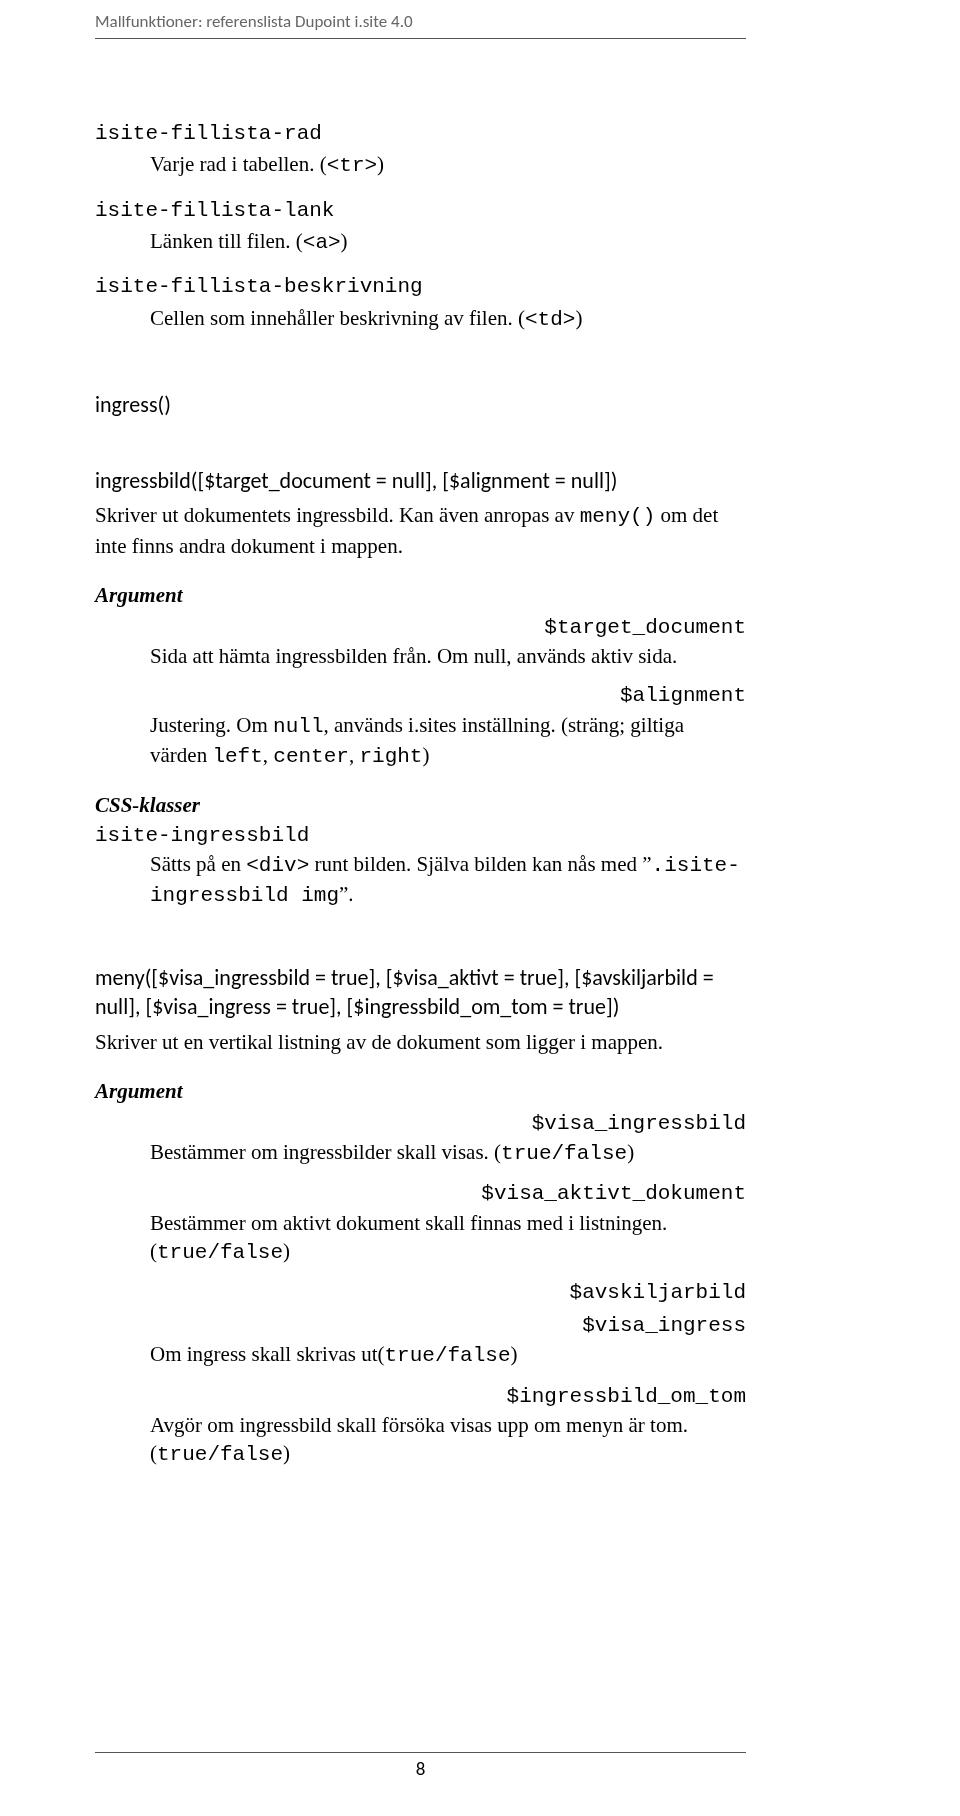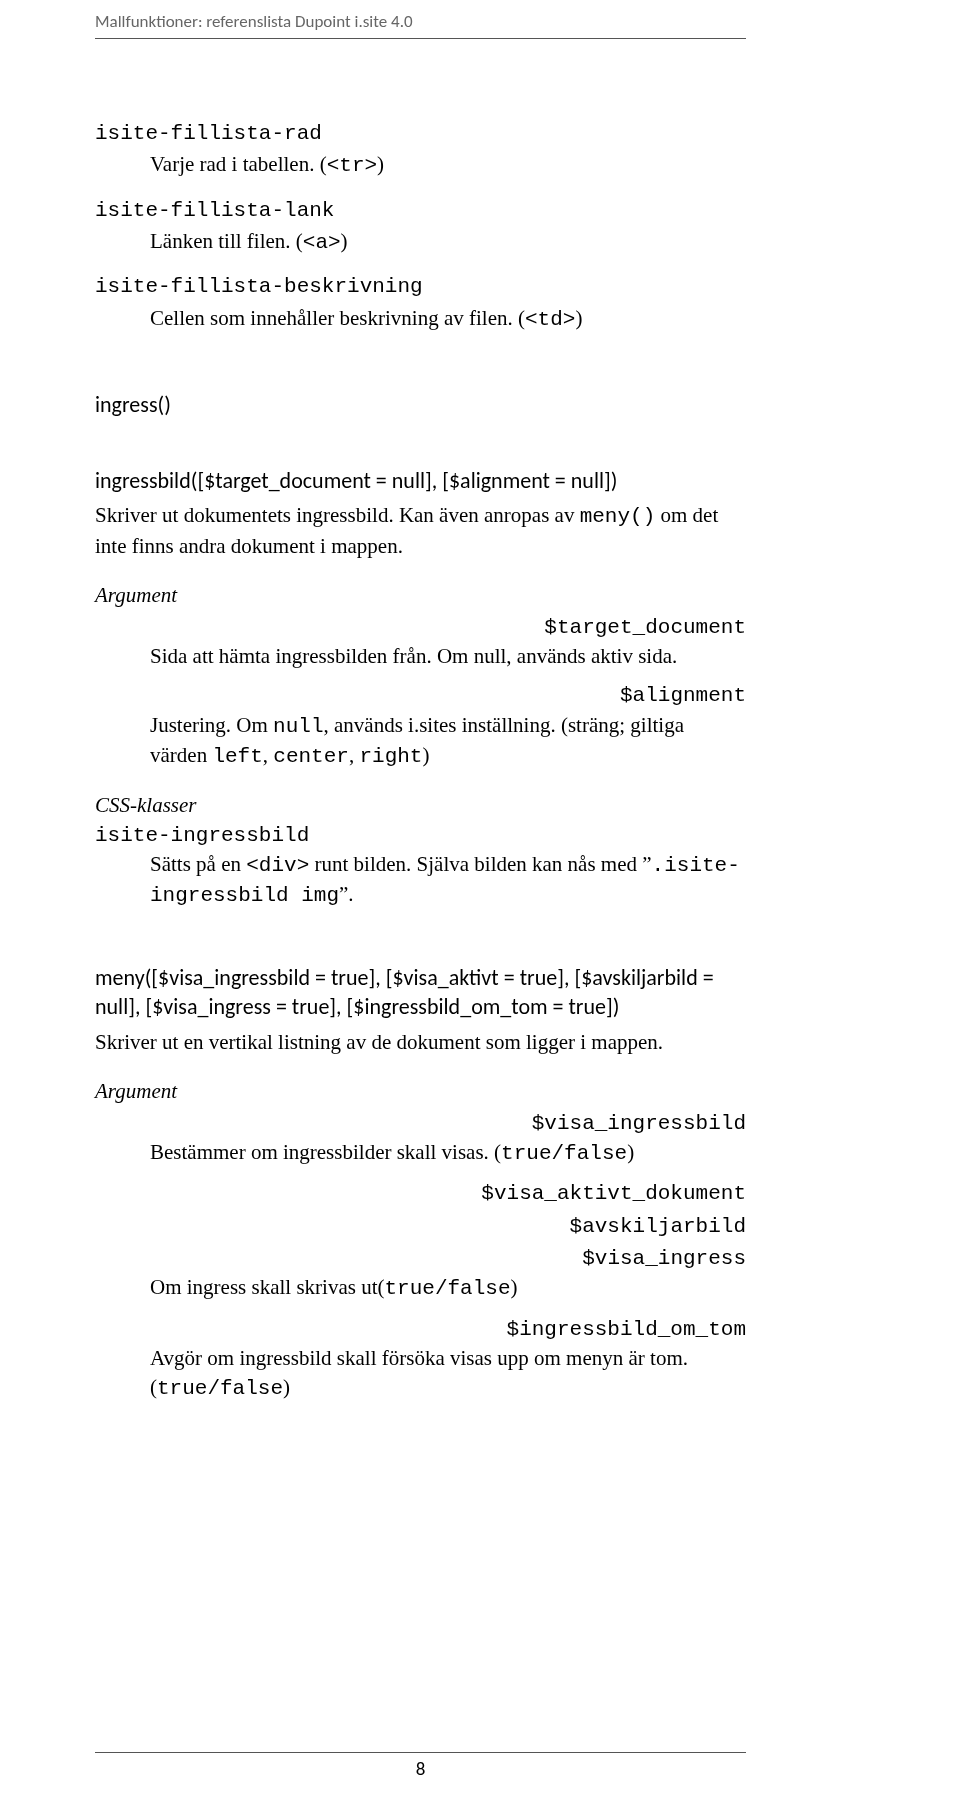--- a/index.html
+++ b/index.html
@@ -82,20 +82,21 @@
     margin-bottom: 6px;
   }
   .body-text {
     font-size: 21px;
     line-height: 1.4;
   }
   .ital-heading {
     font-style: italic;
     margin-bottom: 2px;
     margin-top: 20px;
+    font-weight: bold;
   }
   .arg-name {
     font-family: "Courier New", Courier, monospace;
     font-size: 21px;
     margin-top: 4px;
     text-align: right;
   }
   .arg-desc {
     padding-left: 55px;
     margin-bottom: 12px;
@@ -163,20 +164,21 @@
     <div class="section-gap-large"></div>
 
     <div class="func-sig">meny([$visa_ingressbild = true], [$visa_aktivt = true], [$avskiljarbild = null], [$visa_ingress = true], [$ingressbild_om_tom = true])</div>
     <div class="body-text">Skriver ut en vertikal listning av de dokument som ligger i mappen.</div>
 
     <div class="ital-heading">Argument</div>
     <div id="meny-args">
         <div class="arg-name">$visa_ingressbild</div>
         <div class="arg-desc mixed"><span>Bestämmer om ingressbilder skall visas. (</span><span class="mono">true/false</span><span>)</span></div>
         <div class="arg-name">$visa_aktivt_dokument</div>
+        <div class="arg-desc mixed"><span>Bestämmer om aktivt dokument skall finnas med i listningen. (</span><span class="mono">true/false</span><span>)</span></div>
         <div class="arg-name">$avskiljarbild</div>
         <div class="arg-name">$visa_ingress</div>
         <div class="arg-desc mixed"><span>Om ingress skall skrivas ut(</span><span class="mono">true/false</span><span>)</span></div>
         <div class="arg-name">$ingressbild_om_tom</div>
         <div class="arg-desc mixed"><span>Avgör om ingressbild skall försöka visas upp om menyn är tom. (</span><span class="mono">true/false</span><span>)</span></div>
       </div>
 
   </div>
 
   <div class="footer-rule"></div>

